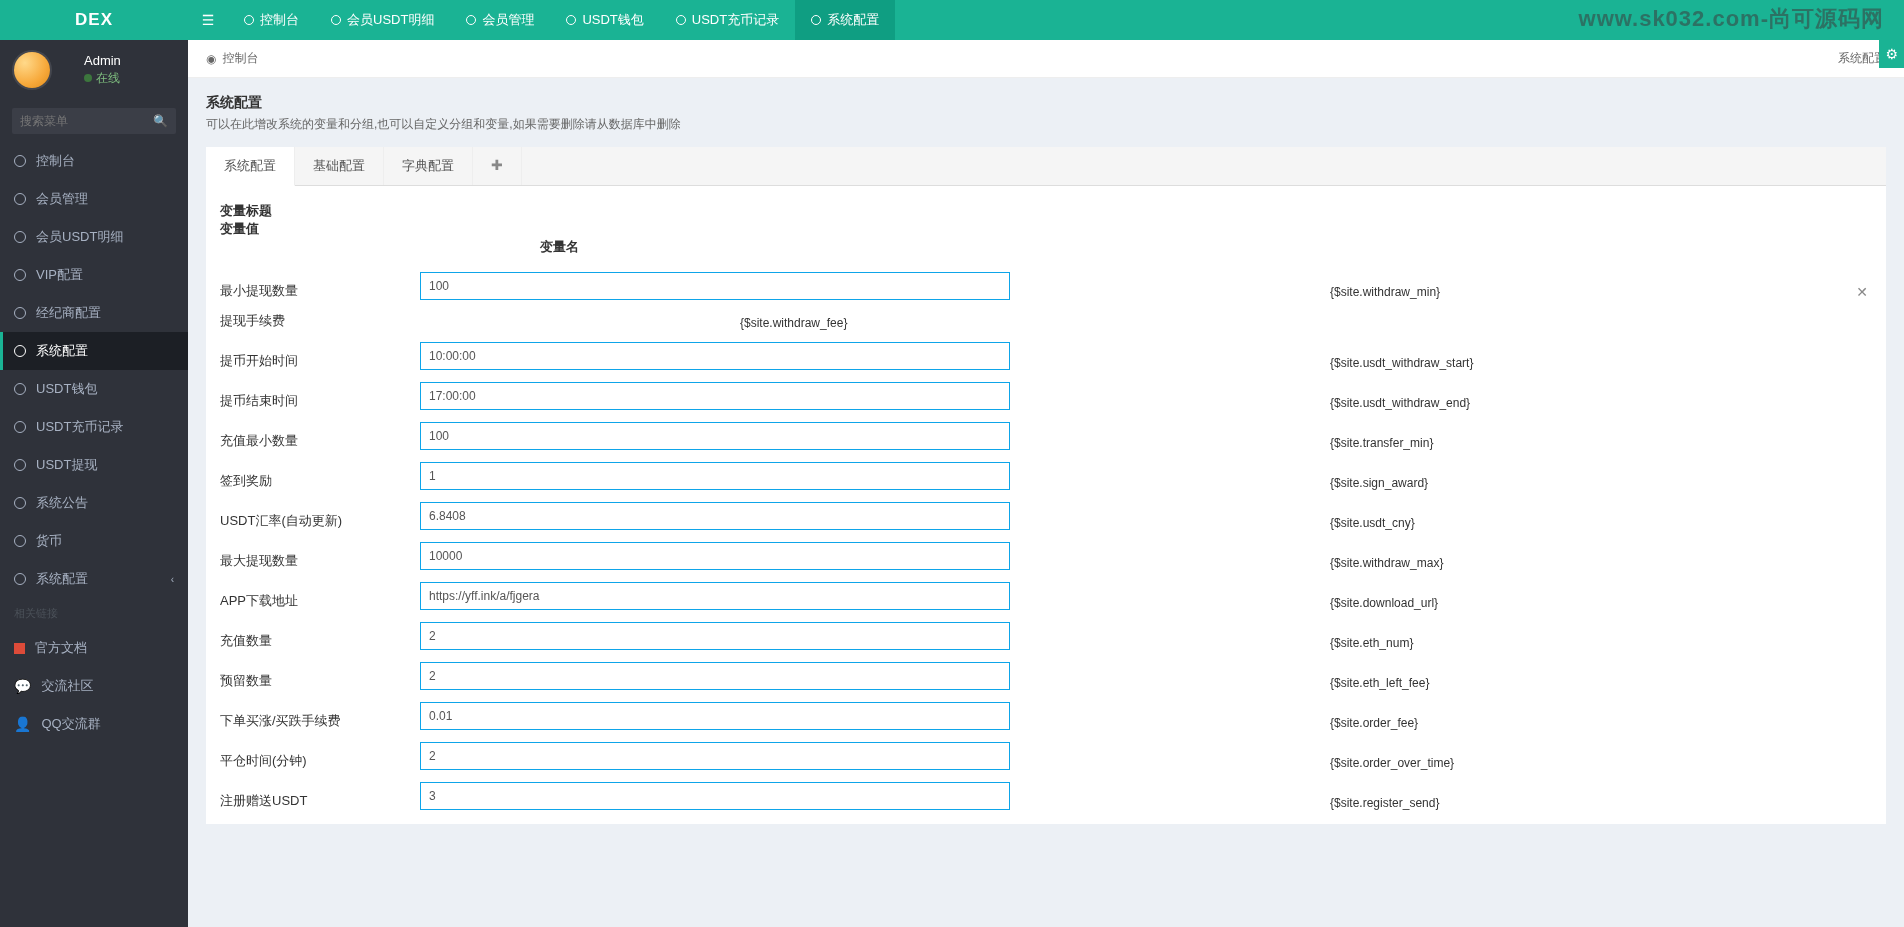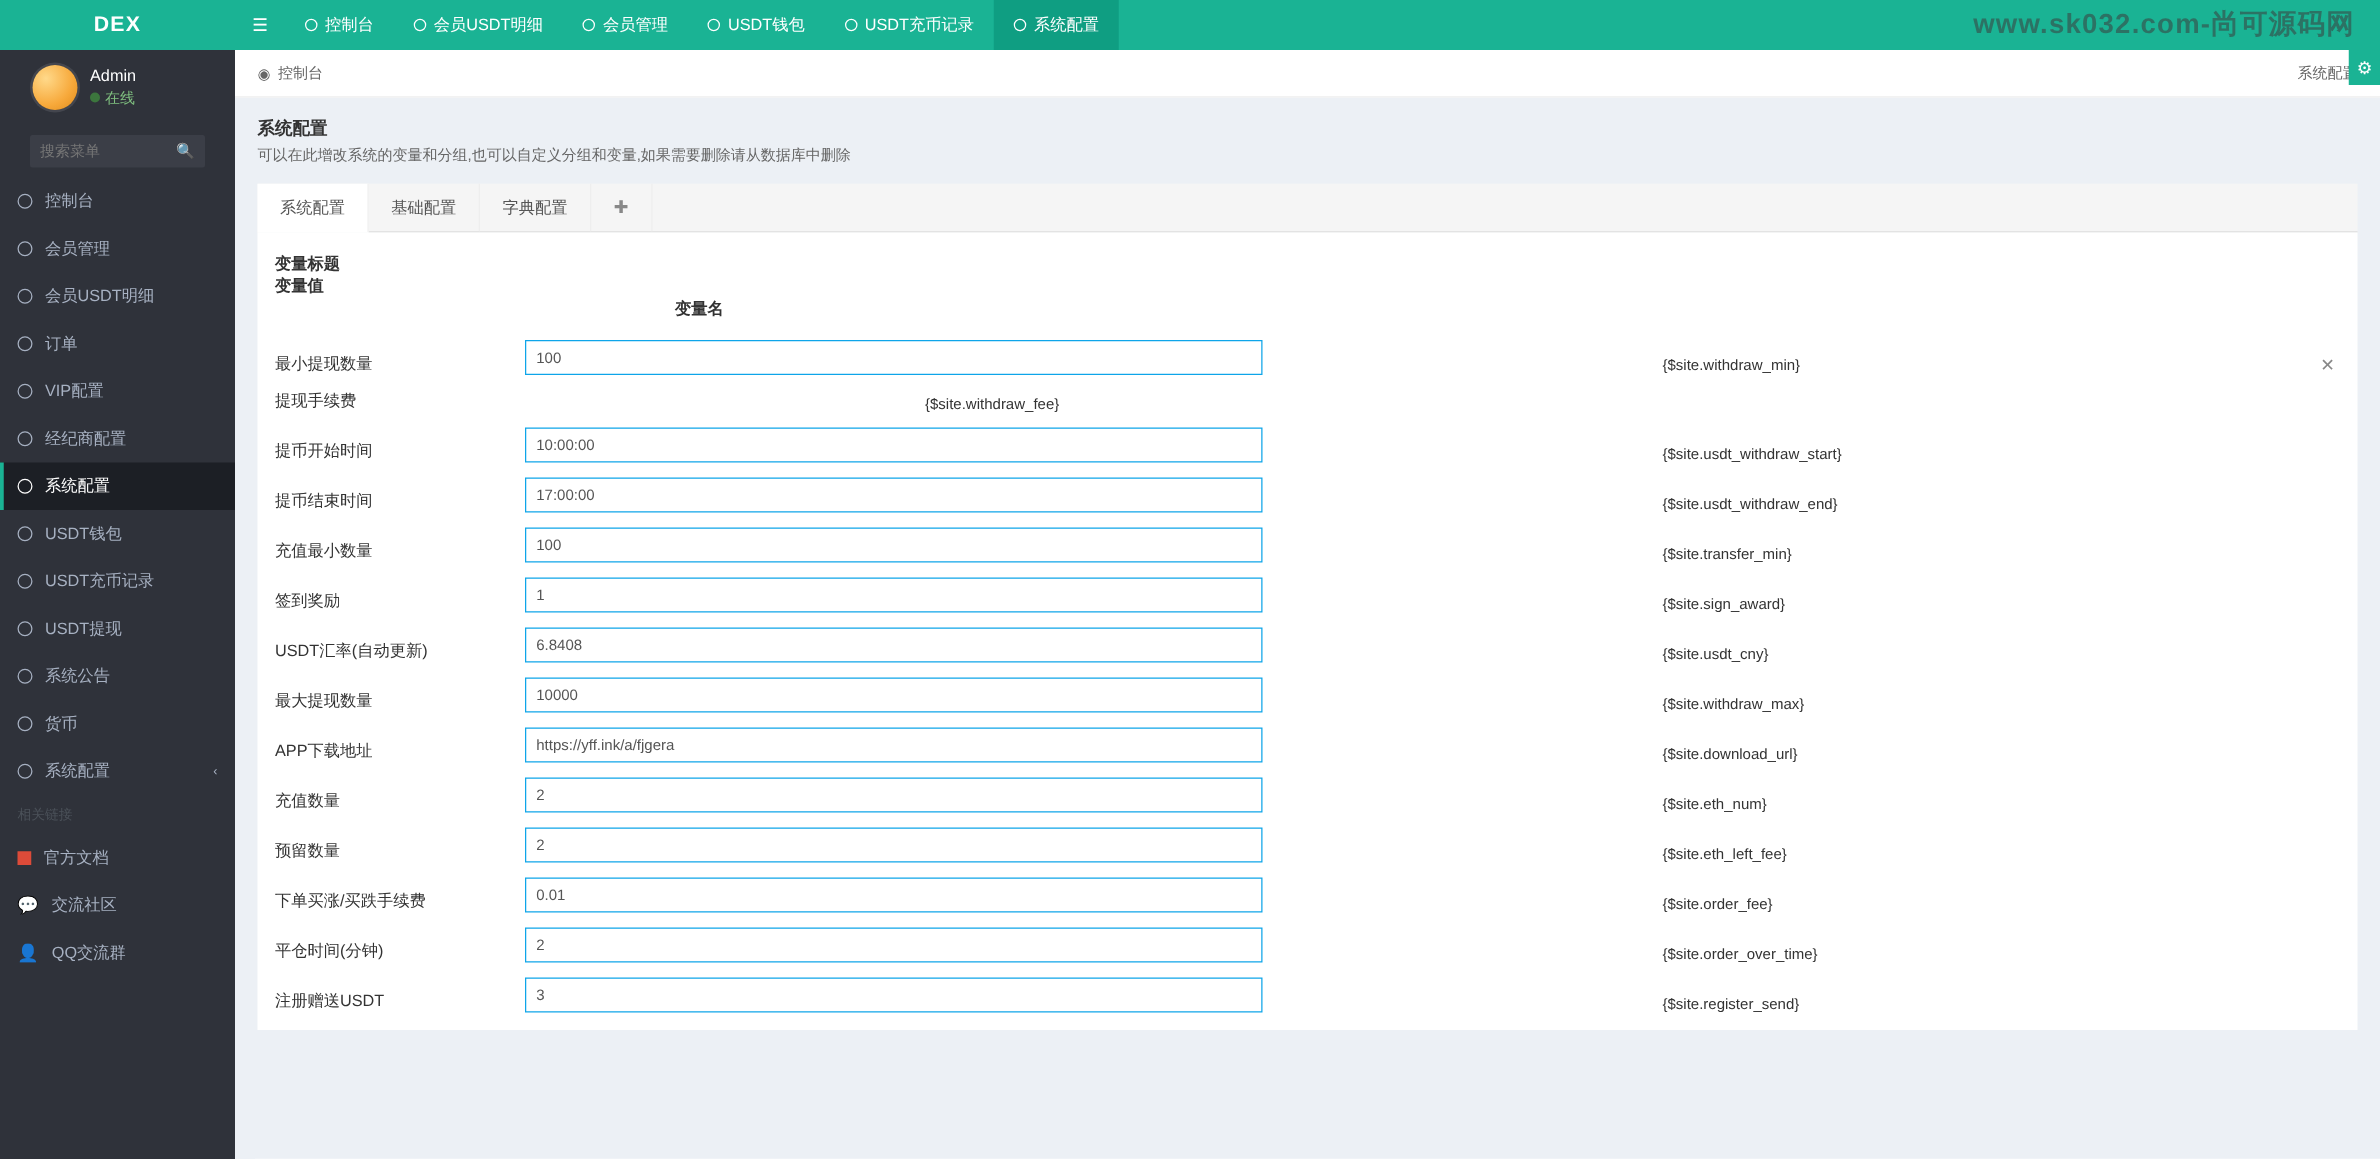--- a/index.html
+++ b/index.html
@@ -24,32 +24,32 @@
 .watermark {
   position: fixed; top: 4px; right: 20px; font-size: 22px; font-weight: bold;
   color: rgba(60,60,60,0.55); z-index: 200; pointer-events: none; letter-spacing: 1px;
 }
 .gear-right { position: fixed; right: 0; top: 40px; background: #1ab394; color:#fff; padding:6px; font-size:14px; z-index:99; }
 
 .sidebar {
   position: fixed; top: 40px; left: 0; bottom: 0; width: 188px;
   background: #2f323a; color: #a7b1c2; overflow-y: auto;
 }
-.user-panel { display: flex; align-items: center; padding: 12px 26px; }
+.user-panel { display: flex; align-items: center; padding: 12px 14px; gap: 24px; }
 .avatar {
   width: 36px; height: 36px; border-radius: 50%;
   background: radial-gradient(circle at 30% 30%, #ffd98a, #f7a93b 60%, #e08b1a);
   box-shadow: 0 0 0 2px rgba(255,255,255,0.1);
 }
 .user-info { margin-left: 10px; }
 .user-name { color: #fff; font-size: 13px; }
 .user-status { font-size: 12px; color: #7fbf7f; margin-top: 2px; }
 .status-dot { display:inline-block; width:8px; height:8px; background:#3c763d; border-radius:50%; margin-right:4px; }
 
-.search-box { padding: 8px 24px; }
+.search-box { padding: 8px 12px; }
 .search-input {
   width: 100%; background: #3b3e47; border: none; color: #ccc;
   padding: 6px 28px 6px 8px; font-size: 12px; border-radius: 2px;
 }
 .search-wrap { position: relative; }
 .search-icon { position: absolute; right: 8px; top: 6px; color: #888; font-size: 12px; }
 
 .menu-list { list-style: none; }
 .menu-item {
   display: flex; align-items: center; padding: 10px 14px; cursor: pointer;
@@ -156,24 +156,20 @@
       <li class="menu-item">
         <span class="menu-icon"></span>
         <span>会员管理</span>
       </li>
       <li class="menu-item">
         <span class="menu-icon"></span>
         <span>会员USDT明细</span>
       </li>
       <li class="menu-item">
         <span class="menu-icon"></span>
-        <span>订单</span>
-      </li>
-      <li class="menu-item">
-        <span class="menu-icon"></span>
         <span>VIP配置</span>
       </li>
       <li class="menu-item">
         <span class="menu-icon"></span>
         <span>经纪商配置</span>
       </li>
       <li class="menu-item active">
         <span class="menu-icon"></span>
         <span>系统配置</span>
       </li>

